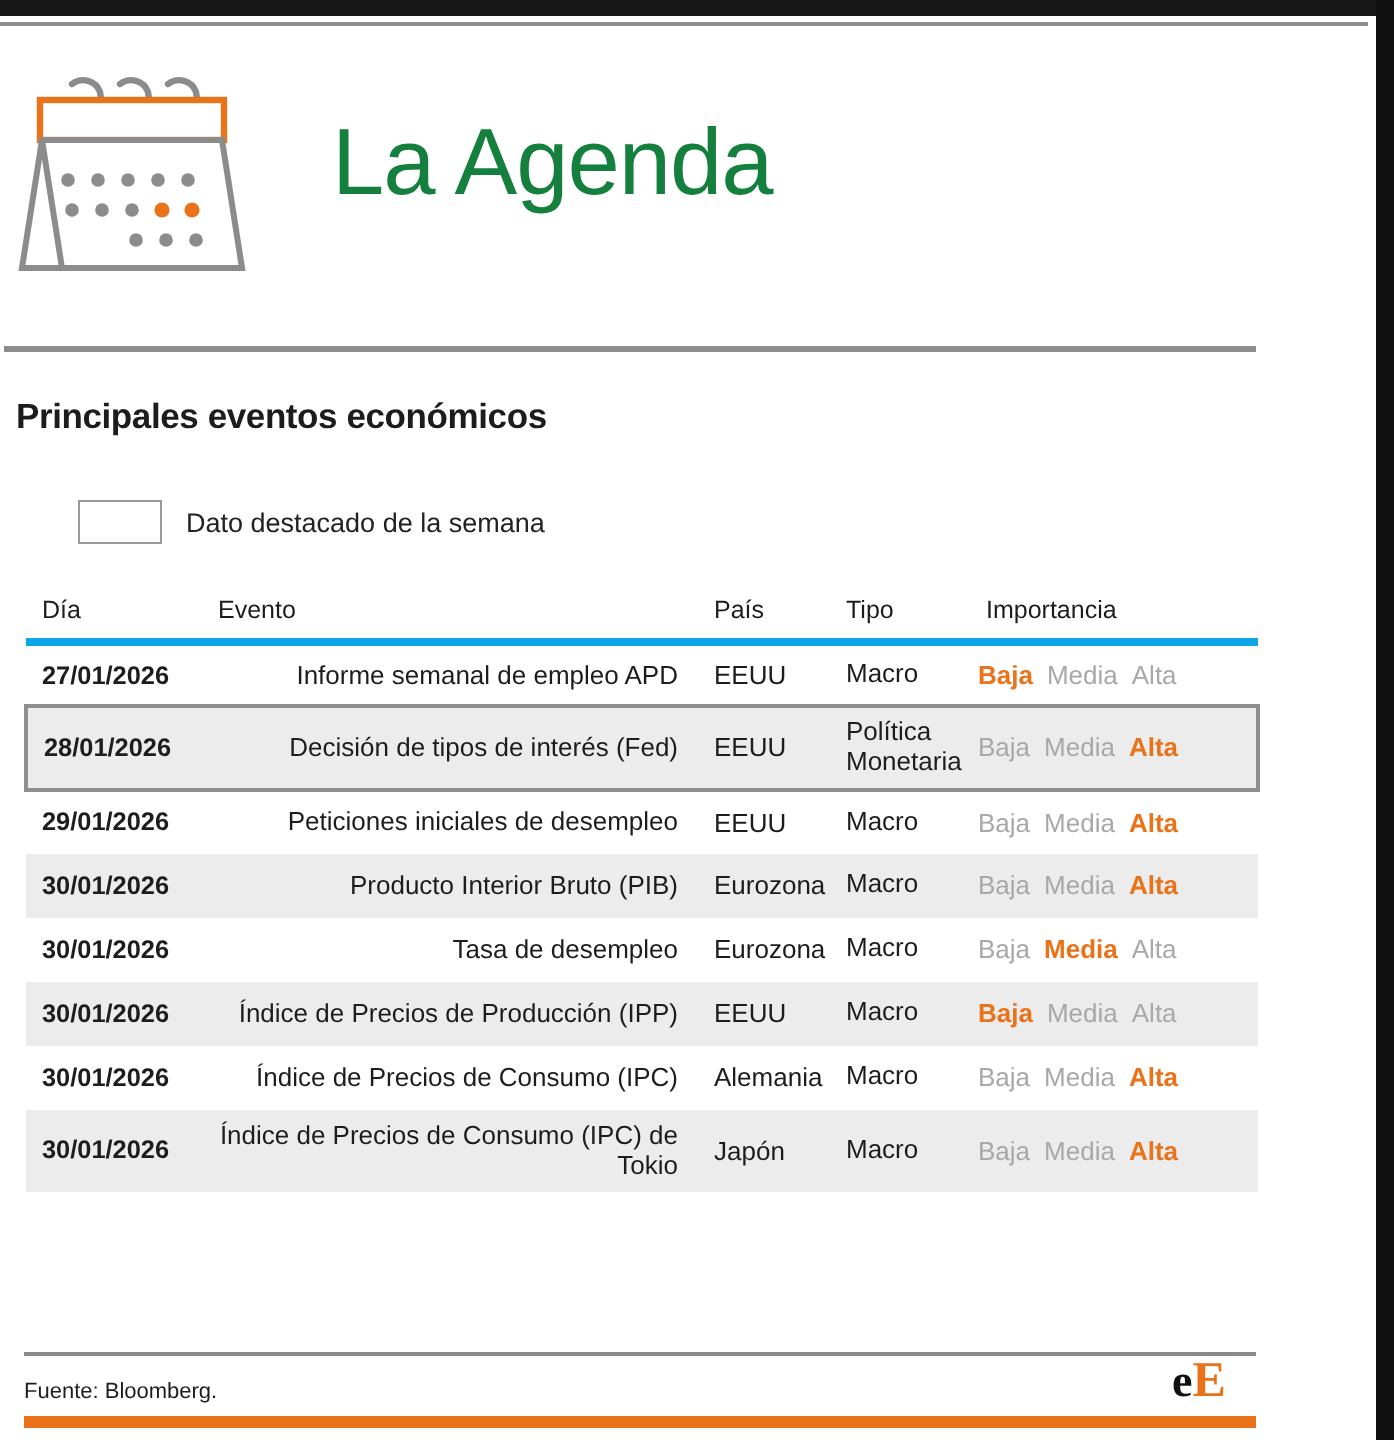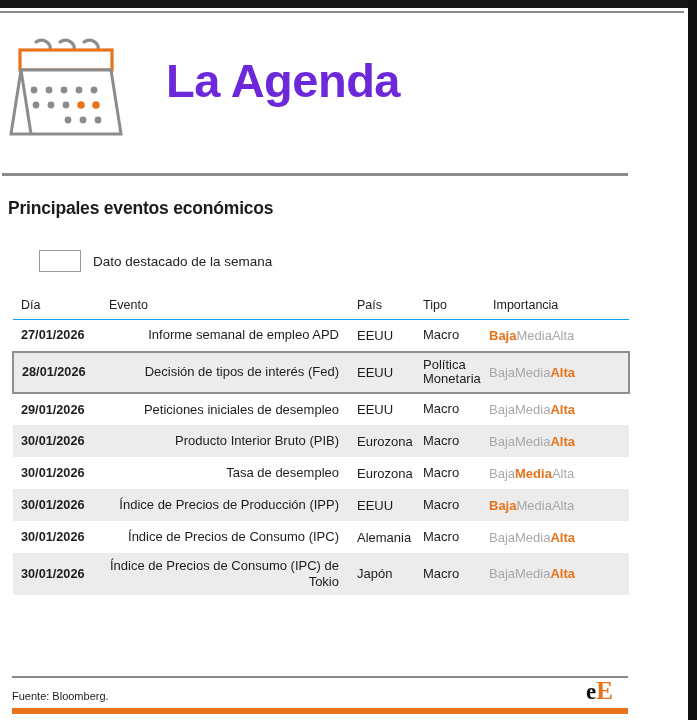--- a/index.html
+++ b/index.html
@@ -43,22 +43,22 @@
   .masthead {
     position: absolute;
     left: 8px; top: 22px;
     display: flex;
     align-items: center;
     gap: 18px;
   }
   .cal-icon { width: 140px; height: 122px; display: block; }
   .brand-title {
     font-size: 47px;
-    font-weight: 700;
-    color: #6d28d9;
+    font-weight: 400;
+    color: #15803d;
     letter-spacing: -0.5px;
     line-height: 1;
     padding-bottom: 6px;
   }
 
   .head-rule {
     position: absolute; left: 2px; top: 173px;
     width: 626px; height: 3px;
     background: #8c8c8c;
   }
@@ -101,21 +101,21 @@
   table.agenda col.c-pais { width: 66px; }
   table.agenda col.c-tipo { width: 70px; }
   table.agenda col.c-imp  { width: 146px; }
 
   thead th {
     font-size: 12.5px;
     font-weight: normal;
     color: #1c1c1c;
     text-align: left;
     padding: 0 0 7px 10px;
-    border-bottom: 1px solid #0ea5e9;
+    border-bottom: 4px solid #0ea5e9;
     vertical-align: bottom;
   }
   thead th.th-dia { padding-left: 8px; }
 
   tbody tr td {
     font-size: 13px;
     color: #1d1d1d;
     height: 32px;
     padding: 5px 8px 5px 10px;
     vertical-align: middle;
@@ -126,21 +126,21 @@
     font-weight: bold;
     font-size: 12.7px;
     padding-left: 8px;
     white-space: nowrap;
   }
   td.cell-evt  { line-height: 1.22; text-align: right; }
   td.cell-pais { white-space: nowrap; }
   td.cell-tipo { line-height: 1.14; }
   td.cell-imp  { padding-left: 6px; white-space: nowrap; }
 
-  .imp-list { display: flex; align-items: center; }
+  .imp-list { display: flex; gap: 7px; align-items: center; }
   .imp { font-size: 13px; color: #a8a8a8; }
   .imp.on { color: #e8731a; font-weight: bold; }
 
   
   tr.destacado td { background: #ececec; }
   tr.destacado td:first-child {
     border-left: 2px solid #8f8f8f;
     margin-left: 48px;
   }
   tr.destacado td:last-child {

